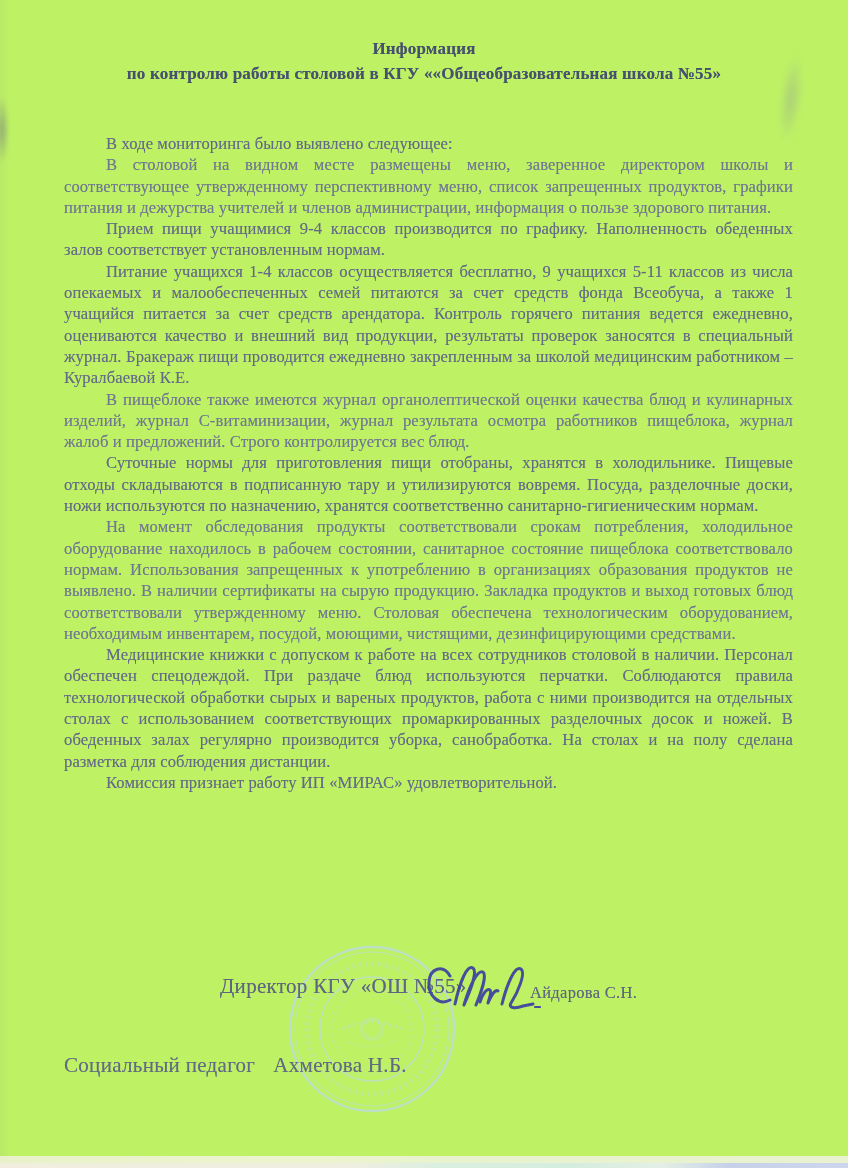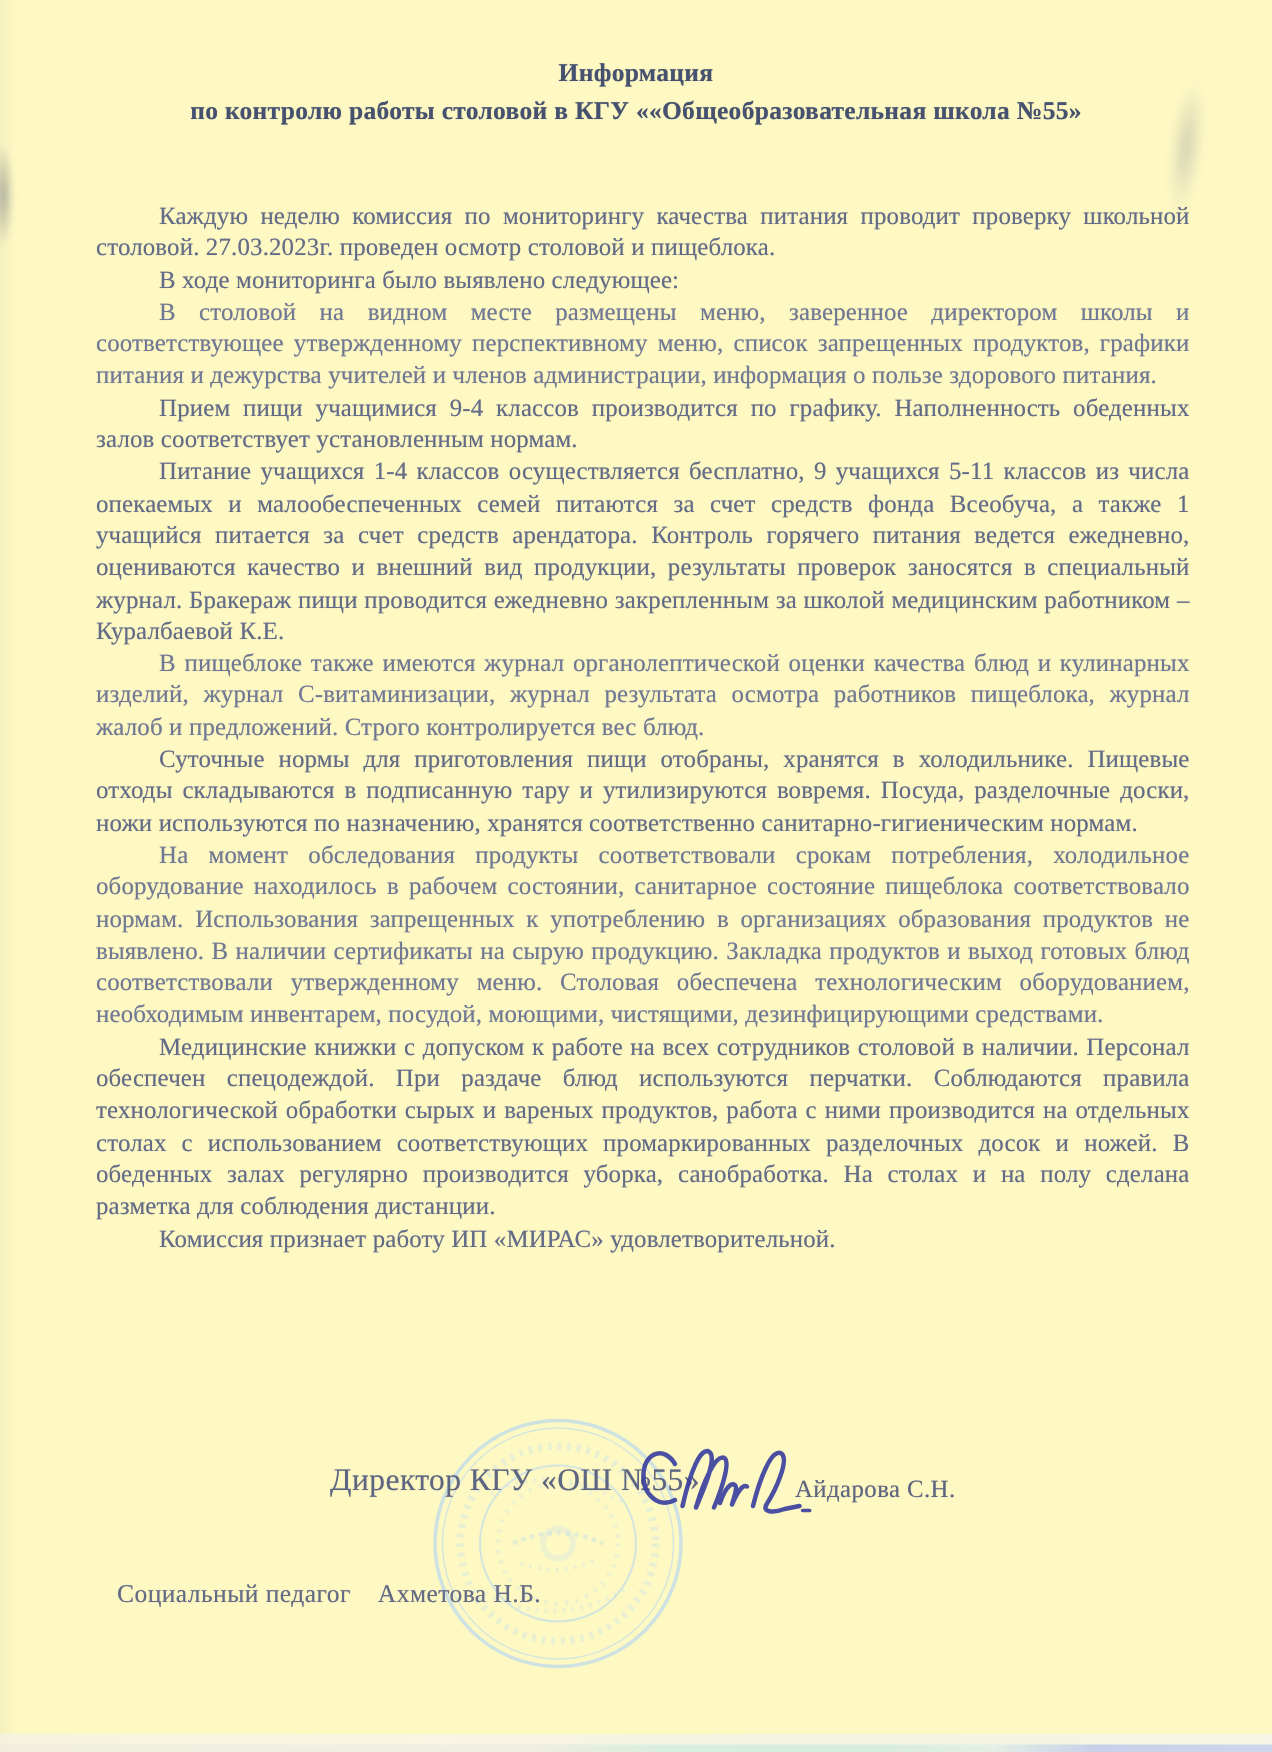--- a/index.html
+++ b/index.html
@@ -1,20 +1,20 @@
 <!DOCTYPE html>
 <html><head>
 <meta charset="utf-8">
 <style>
   html,body{margin:0;padding:0;background:#e8e8e8;}
   .page{
     position:relative;
     width:848px;height:1168px;
     margin:0 auto;
-    background:#fef9c3;
+    background:#bef264;
     overflow:hidden;
     font-family:"Liberation Serif","DejaVu Serif",serif;
   }
   
   .title-block{
     position:absolute;top:36px;left:0;width:848px;
     text-align:center;
     font-weight:700;
     font-size:17px;line-height:25px;
     color:#45516e;
@@ -50,22 +50,22 @@
     letter-spacing:.3px;white-space:nowrap;
   }
   .signature-svg{position:absolute;left:423px;top:956px;width:118px;height:64px;}
   .director-name{
     position:absolute;left:530px;top:983px;
     font-size:16.5px;color:#5d6580;
     text-shadow:0 0 .6px rgba(93,101,128,.5);
     letter-spacing:.3px;white-space:nowrap;
   }
   .social-row{
-    position:absolute;left:78px;top:1053px;
-    font-size:17px;color:#626a85;
+    position:absolute;left:64px;top:1053px;
+    font-size:21px;color:#626a85;
     text-shadow:0 0 .6px rgba(98,106,133,.5);
     letter-spacing:.3px;white-space:nowrap;
   }
   .social-row .gap{display:inline-block;width:18px;}
   
   .smudge-left{
     position:absolute;left:-5px;top:96px;width:14px;height:68px;
     background:radial-gradient(closest-side,rgba(110,116,128,.55),rgba(110,116,128,0));
     filter:blur(2px);
   }
@@ -99,21 +99,20 @@
   <div class="edge-shade-left"></div>
   <div class="smudge-left"></div>
   <div class="smudge-right"></div>
 
   <div class="title-block">
     <div>Информация</div>
     <div>по контролю работы столовой в КГУ ««Общеобразовательная школа №55»</div>
   </div>
 
   <div class="body-block">
-    <p>Каждую неделю комиссия по мониторингу качества питания проводит проверку школьной столовой. 27.03.2023г. проведен осмотр столовой и пищеблока.</p>
     <p>В ходе мониторинга было выявлено следующее:</p>
     <p class="light">В столовой на видном месте размещены меню, заверенное директором школы и соответствующее утвержденному перспективному меню, список запрещенных продуктов, графики питания и дежурства учителей и членов администрации, информация о пользе здорового питания.</p>
     <p>Прием пищи учащимися 9-4 классов производится по графику. Наполненность обеденных залов соответствует установленным нормам.</p>
     <p>Питание учащихся 1-4 классов осуществляется бесплатно, 9 учащихся 5-11 классов из числа опекаемых и малообеспеченных семей питаются за счет средств фонда Всеобуча, а также 1 учащийся питается за счет средств арендатора. Контроль горячего питания ведется ежедневно, оцениваются качество и внешний вид продукции, результаты проверок заносятся в специальный журнал. Бракераж пищи проводится ежедневно закрепленным за школой медицинским работником – Куралбаевой К.Е.</p>
     <p class="light">В пищеблоке также имеются журнал органолептической оценки качества блюд и кулинарных изделий, журнал С-витаминизации, журнал результата осмотра работников пищеблока, журнал жалоб и предложений. Строго контролируется вес блюд.</p>
     <p>Суточные нормы для приготовления пищи отобраны, хранятся в холодильнике. Пищевые отходы складываются в подписанную тару и утилизируются вовремя. Посуда, разделочные доски, ножи используются по назначению, хранятся соответственно санитарно-гигиеническим нормам.</p>
     <p class="light">На момент обследования продукты соответствовали срокам потребления, холодильное оборудование находилось в рабочем состоянии, санитарное состояние пищеблока соответствовало нормам. Использования запрещенных к употреблению в организациях образования продуктов не выявлено. В наличии сертификаты на сырую продукцию. Закладка продуктов и выход готовых блюд соответствовали утвержденному меню. Столовая обеспечена технологическим оборудованием, необходимым инвентарем, посудой, моющими, чистящими, дезинфицирующими средствами.</p>
     <p>Медицинские книжки с допуском к работе на всех сотрудников столовой в наличии. Персонал обеспечен спецодеждой. При раздаче блюд используются перчатки. Соблюдаются правила технологической обработки сырых и вареных продуктов, работа с ними производится на отдельных столах с использованием соответствующих промаркированных разделочных досок и ножей. В обеденных залах регулярно производится уборка, санобработка. На столах и на полу сделана разметка для соблюдения дистанции.</p>
     <p class="last">Комиссия признает работу ИП «МИРАС» удовлетворительной.</p>
   </div>

